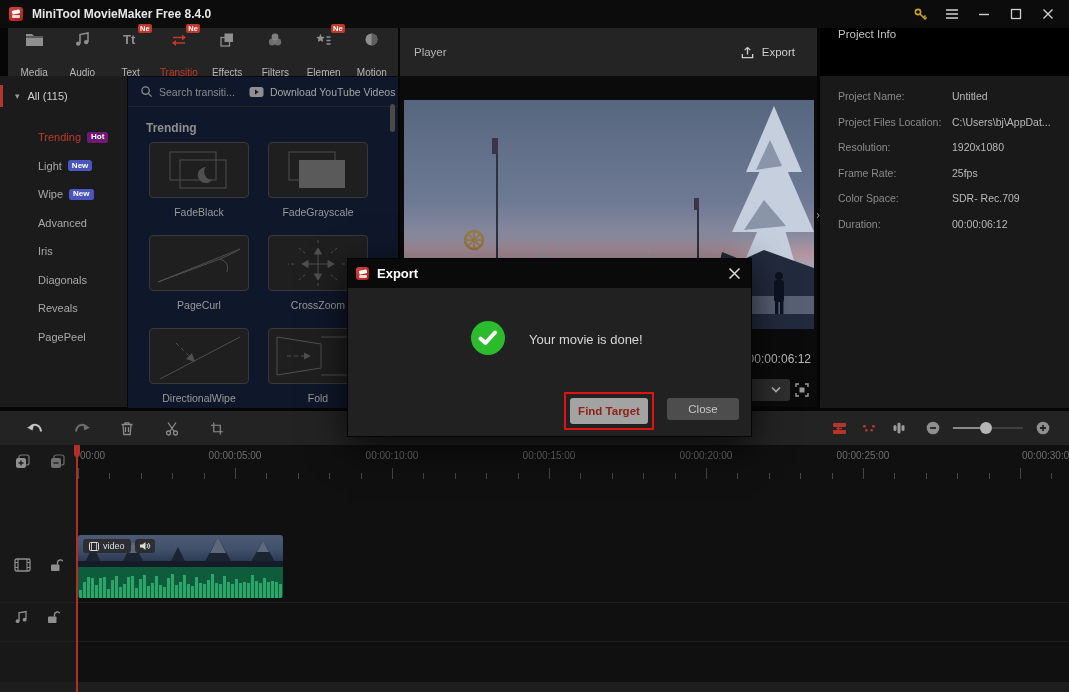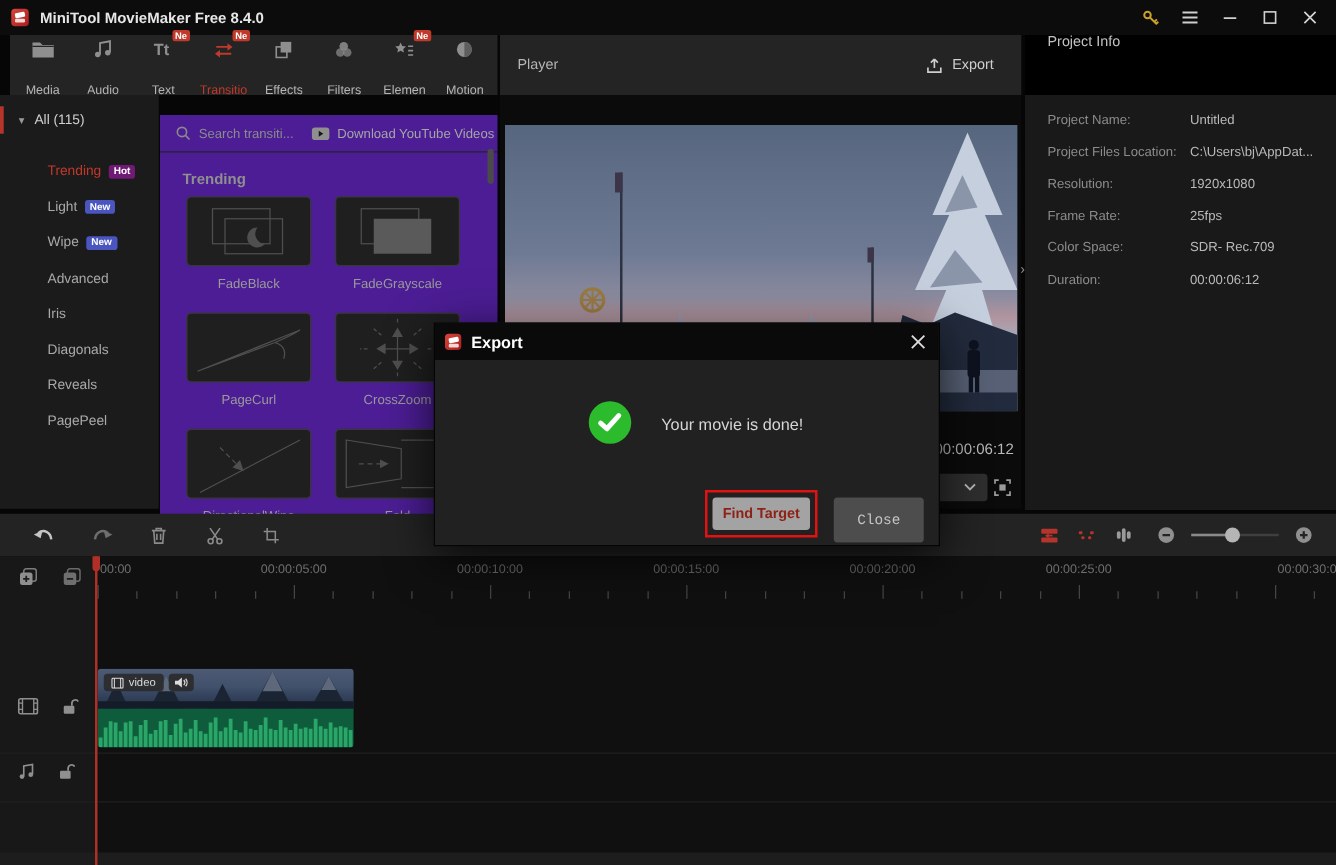--- a/index.html
+++ b/index.html
@@ -44,21 +44,21 @@
 #cat-all .caret{margin-left:15px;color:#9a9a9a;font-size:9px}
 #cat-all .lbl{margin-left:8px;color:#cfcfcf;font-size:11px}
 .cat-item{display:flex;align-items:center;height:28.5px;padding-left:38px;cursor:pointer}
 .cat-item .lbl{color:#a9a9a9;font-size:11px}
 .cat-item.active .lbl{color:#c0392b}
 .badge{margin-left:6px;font-size:8px;font-weight:bold;color:#fff;padding:1.5px 4px;border-radius:2.5px;line-height:1}
 .badge.hot{background:#701a75}
 .badge.new{background:#4a55c0}
 
 
-#trans-panel{position:absolute;left:128px;top:92px;width:270px;height:331px;background:#4c1d95;overflow:hidden}
+#trans-panel{position:absolute;left:128px;top:77px;width:270px;height:331px;background:#0f172a;overflow:hidden}
 #trans-top{height:30px;display:flex;align-items:center;border-bottom:1px solid #242424}
 #search-box{display:flex;align-items:center;gap:6px;margin-left:12px;cursor:text}
 #search-box .ph{color:#8b8b8b;font-size:10.5px}
 #yt-box{display:flex;align-items:flex-start;gap:6px;margin-left:14px;cursor:pointer}
 #yt-box .lbl{color:#a5a5a5;font-size:10.5px}
 #trans-scrollbar{position:absolute;right:3px;top:27px;width:5px;height:28px;background:#4a4a4a;border-radius:3px}
 #trans-section-title{position:absolute;left:18px;top:44px;font-size:12px;font-weight:bold;color:#8f8f8f}
 .card{position:absolute;width:100px;height:56px;background:#1f1f1f;border:1px solid #383838;border-radius:4px;cursor:pointer}
 .card-label{position:absolute;width:100px;text-align:center;font-size:10.5px;color:#9a9a9a}
 
@@ -71,21 +71,21 @@
 
 
 #dialog{position:absolute;left:347px;top:258px;width:405px;height:179px;background:#212121;border:1px solid #050505;box-shadow:0 10px 36px rgba(0,0,0,.75);z-index:50}
 #dialog-titlebar{height:29px;background:#0a0a0a;display:flex;align-items:center}
 #dialog-title{margin-left:8px;font-weight:bold;font-size:13px;color:#fff}
 #dialog-close{margin-left:auto;margin-right:10px;color:#dcdcdc;font-size:15px;cursor:pointer}
 #check-circle{position:absolute;left:123px;top:62px;width:34px;height:34px;border-radius:50%;background:#2cbb2c;display:flex;align-items:center;justify-content:center}
 #dialog-message{position:absolute;left:181px;top:73px;font-size:13px;color:#d6d6d6}
 #find-target-btn{position:absolute;left:222px;top:139px;width:78px;height:26px;background:#a3a3a3;border:none;border-radius:3px;color:#8e2217;font-weight:bold;font-size:11.5px;font-family:"Liberation Sans",sans-serif;cursor:pointer}
 #find-target-highlight{position:absolute;left:216px;top:133px;width:90px;height:38px;border:2px solid #e21212;pointer-events:none}
-#close-btn{position:absolute;left:319px;top:139px;width:72px;height:36px;background:#4d4d4d;border:none;border-radius:3px;color:#c6c6c6;font-size:11.5px;font-family:Liberation Mono, monospace;cursor:pointer}
+#close-btn{position:absolute;left:319px;top:139px;width:72px;height:22px;background:#4d4d4d;border:none;border-radius:3px;color:#c6c6c6;font-size:11.5px;font-family:Liberation Sans, sans-serif;cursor:pointer}
 
 
 #tl-toolbar{position:absolute;left:0;top:411px;width:1069px;height:34px;background:#232323;display:flex;align-items:center}
 .tbtn{display:flex;align-items:center;justify-content:center;width:20px;height:20px;cursor:pointer}
 #zoom-slider{position:relative;width:70px;height:2px;background:#3f3f3f;margin:0 10px;cursor:pointer}
 #zoom-slider .fill{position:absolute;left:0;top:0;height:2px;width:32px;background:#8a8a8a}
 #zoom-slider .handle{position:absolute;left:27px;top:-5px;width:12px;height:12px;border-radius:50%;background:#b5b5b5}
 
 
 #timeline{position:absolute;left:0;top:445px;width:1069px;height:247px;background:#101010}

